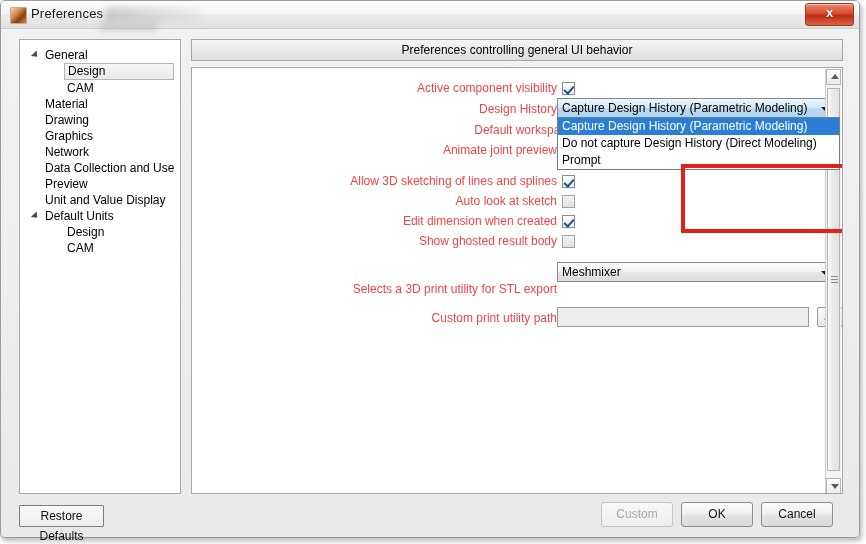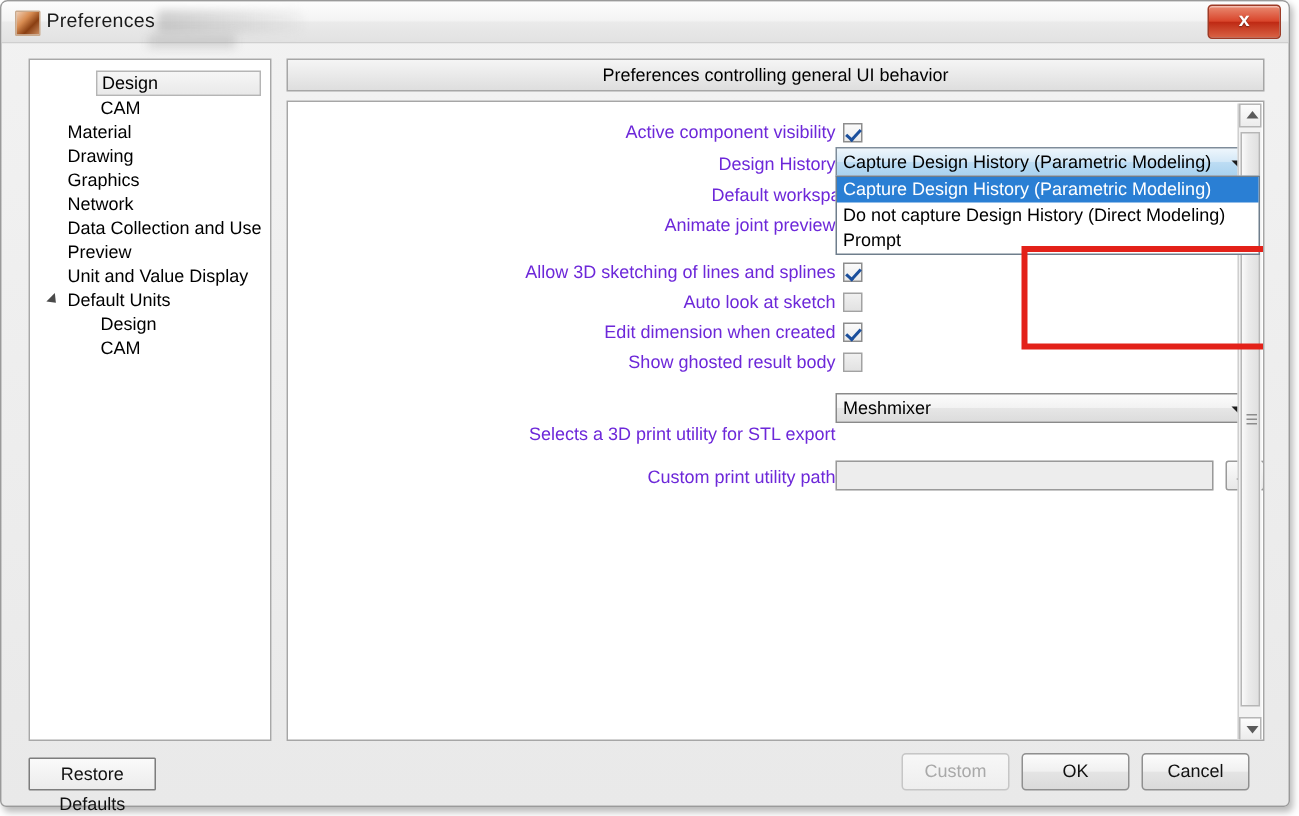--- a/index.html
+++ b/index.html
@@ -180,21 +180,21 @@
     height: 18px;
     line-height: 18px;
     font-size: 12px;
     white-space: nowrap;
   }
   .lbl {
     position: absolute;
     right: 0;
     text-align: right;
     font-size: 12px;
-    color: #6d28d9;
+    color: #ef4444;
     line-height: 18px;
   }
   .cbx {
     display: inline-block;
     width: 13px; height: 13px;
     background: linear-gradient(to bottom, #fbfbfb, #eaeaea);
     border: 1px solid #8d8d8d;
     box-sizing: border-box;
     vertical-align: middle;
     position: relative;
@@ -398,20 +398,21 @@
     <div class="title-watermark2"></div>
     <div class="close-btn">
       <div class="x">x</div>
     </div>
   </div>
 
   <div class="content">
 
     <div class="sidebar">
       <div class="tree-wrap" id="tree-container">
+          <div class="tree-item tree-level-0"><span class="tw"></span><span>General</span></div>
           <div class="tree-item tree-sel"><span>Design</span></div>
           <div class="tree-item tree-level-1"><span>CAM</span></div>
           <div class="tree-item tree-level-0"><span>Material</span></div>
           <div class="tree-item tree-level-0"><span>Drawing</span></div>
           <div class="tree-item tree-level-0"><span>Graphics</span></div>
           <div class="tree-item tree-level-0"><span>Network</span></div>
           <div class="tree-item tree-level-0"><span>Data Collection and Use</span></div>
           <div class="tree-item tree-level-0"><span>Preview</span></div>
           <div class="tree-item tree-level-0"><span>Unit and Value Display</span></div>
           <div class="tree-item tree-level-0"><span class="tw"></span><span>Default Units</span></div>

